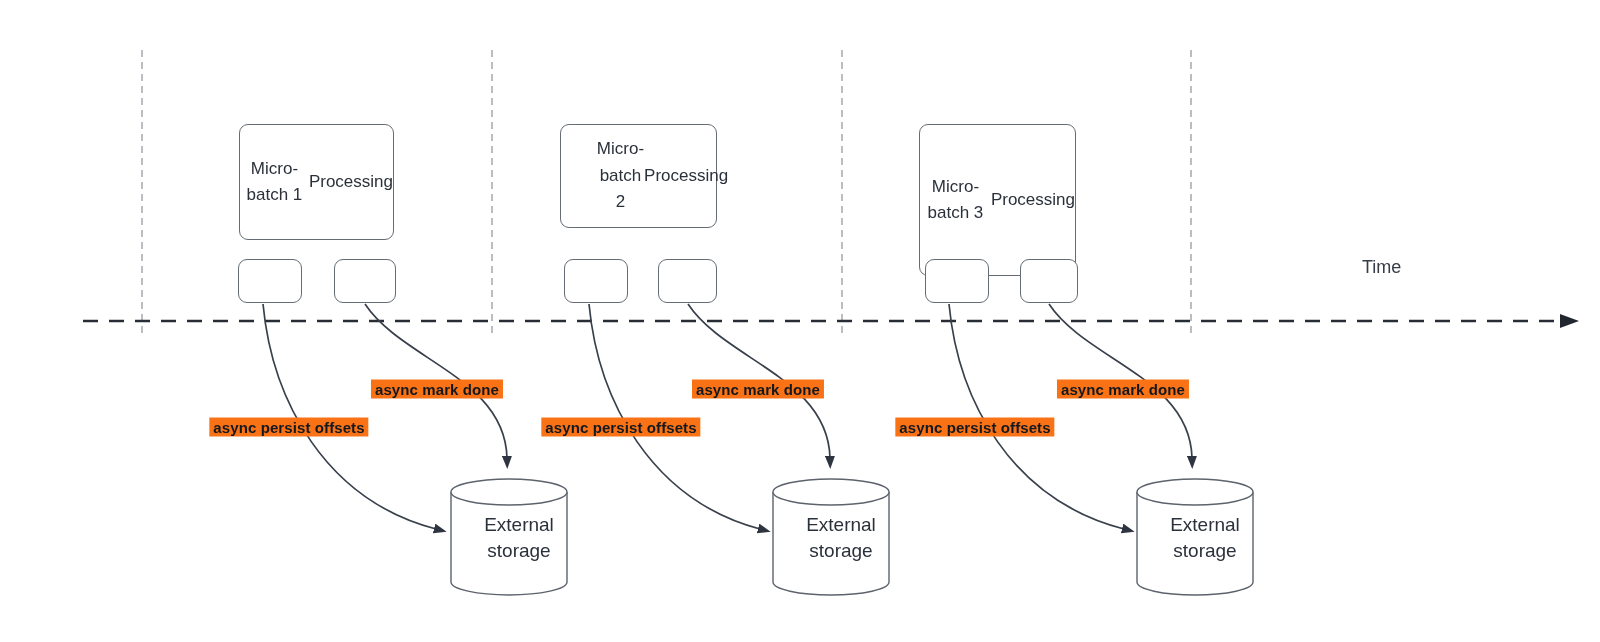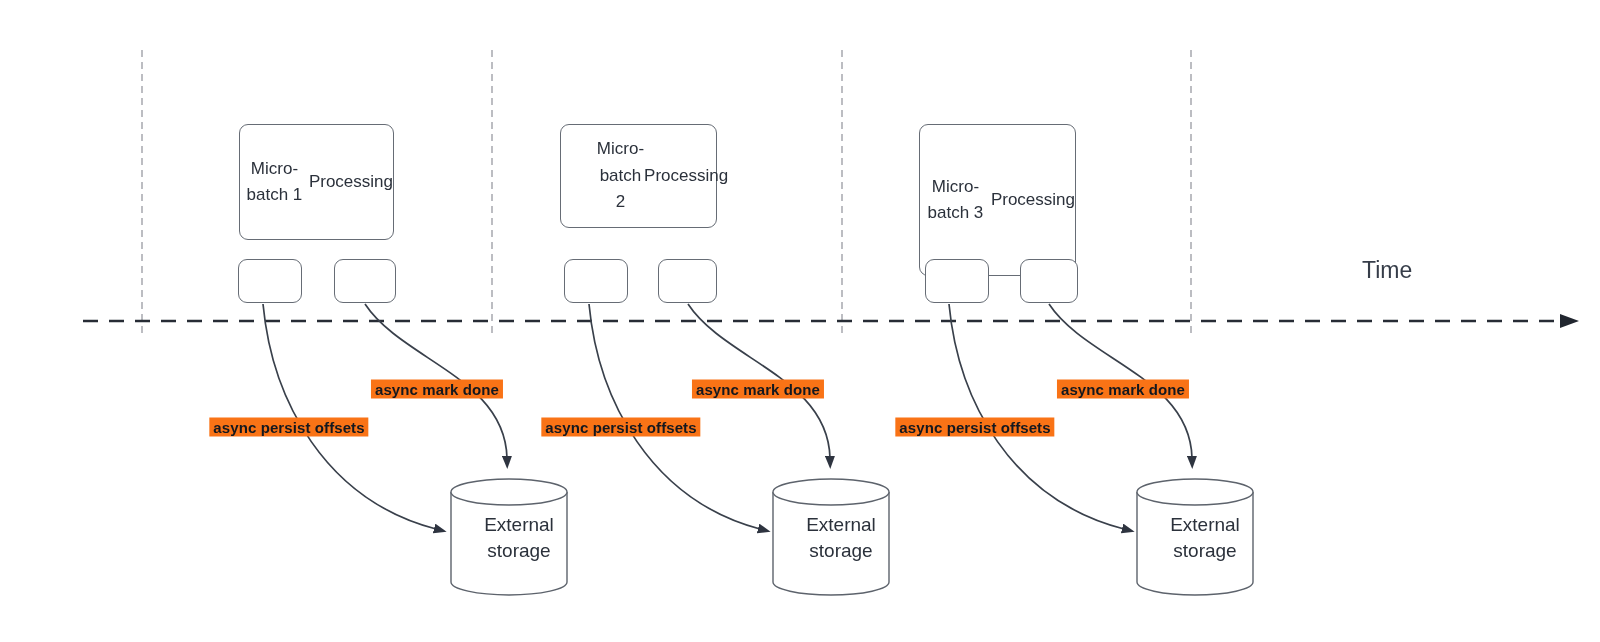--- a/index.html
+++ b/index.html
@@ -21,21 +21,21 @@
   .arrow-label{
     position:absolute;transform:translate(-50%,-50%);
     background:#f97316;color:#14181f;font-weight:700;font-size:15px;
     white-space:nowrap;padding:1px 4px;letter-spacing:0.1px;
   }
   .storage-label{
     position:absolute;width:136px;text-align:center;
     color:#2b313b;font-size:19px;line-height:1.38;
   }
   .time-label{
-    position:absolute;color:#363d49;font-size:23px;text-align:right;
+    position:absolute;color:#363d49;font-size:18px;text-align:right;
   }
 </style>
 </head>
 <body>
 
 <div class="canvas">
 
   <svg class="layer" width="1600" height="642" viewBox="0 0 1600 642">
     <defs>
       <marker id="arrw" markerWidth="13" markerHeight="10" refX="2" refY="5" orient="auto" markerUnits="userSpaceOnUse">

